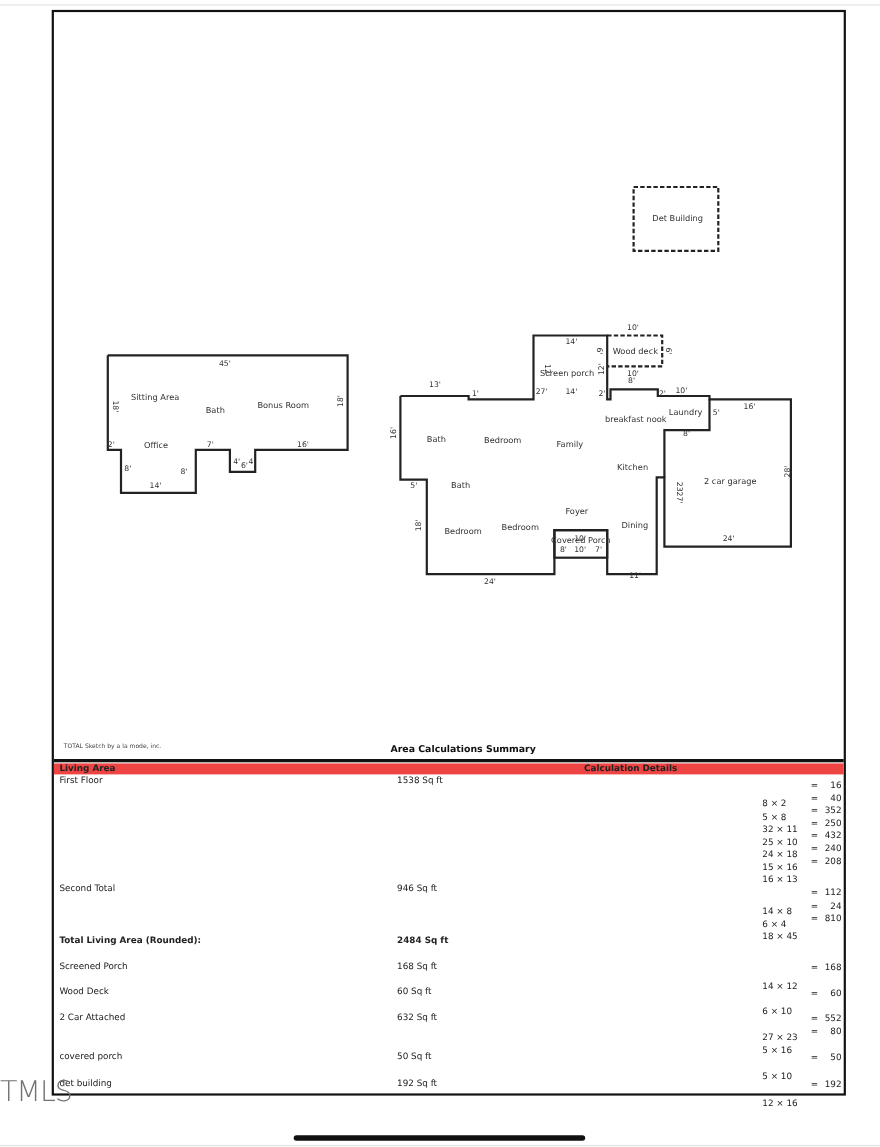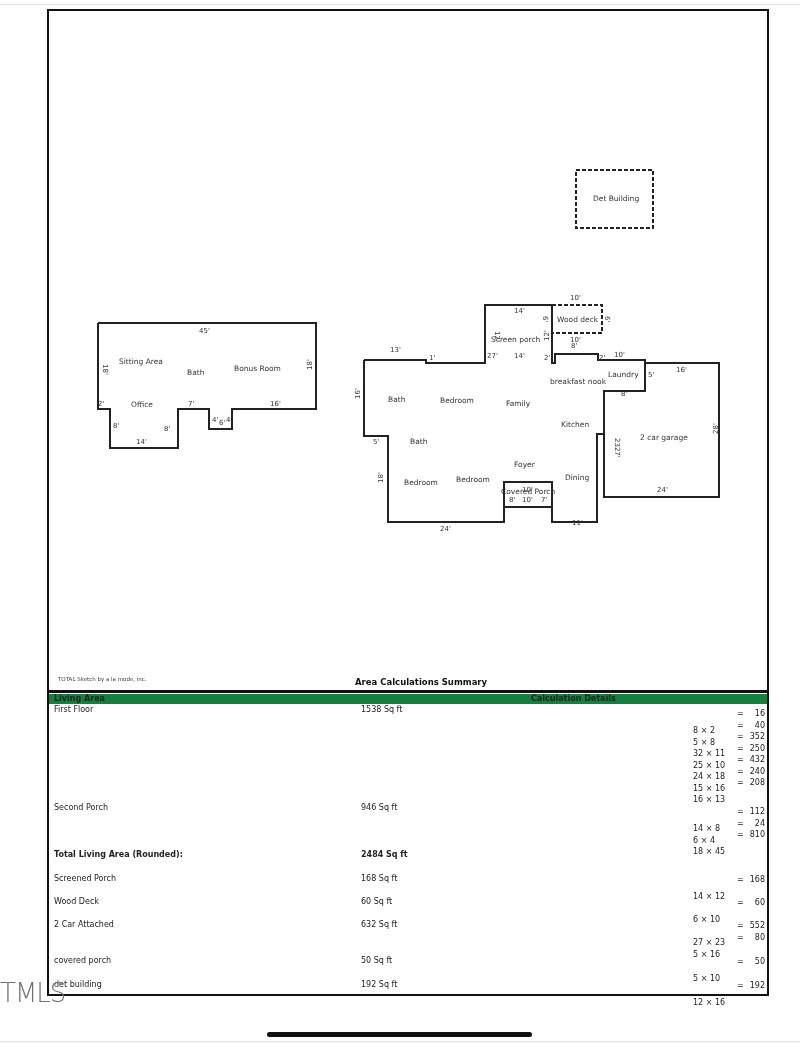--- a/index.html
+++ b/index.html
@@ -8,21 +8,21 @@
   .topline { position:absolute; left:0; top:4px; width:800px; height:1px; background:#e2e2e2; }
   .page { position:absolute; left:47px; top:9px; width:722px; height:987px; border:2px solid #111; box-sizing:border-box; background:#fff; }
   .sketch { position:absolute; left:0; top:0; width:718px; height:678px; }
   .sketch svg { position:absolute; left:0; top:0; }
   .lbl { font-size:7.5px; fill:#333; font-family:"DejaVu Sans", sans-serif; }
   .dim { font-size:7px; fill:#333; font-family:"DejaVu Sans", sans-serif; }
   .credit { position:absolute; left:9px; top:665px; font-size:5.5px; color:#444; }
   .summary-title { position:absolute; left:282px; top:666px; font-size:8.5px; font-weight:bold; color:#111;margin-left:24px; }
   .table { position:absolute; left:0; top:679px; width:718px; height:304px; border-top:3px solid #111; }
   .row { position:absolute; left:0; width:718px; font-size:8px; color:#222; }
-  .hdr { background:#15803d; font-weight:bold; height:10px; line-height:10px; }
+  .hdr { background:#ef4444; font-weight:bold; height:10px; line-height:10px; }
   .c1 { position:absolute; left:5px; }
   .c2 { position:absolute; left:312px; }
   .c3 { position:absolute; left:482px; }
   .bold { font-weight:bold; }
   .calc { position:absolute; left:600px; width:116px; font-size:8px; line-height:11.5px; color:#222; }
   .calc div { position:relative; height:11.5px; }
   .calc .ex { position:absolute; left:44px;margin-top:17px; }
   .calc .eq { position:absolute; left:88px; }
   .calc .rv { position:absolute; right:0; }
   .watermark { position:absolute; left:0; top:978px; font-size:26px; font-weight:200; color:#737373; letter-spacing:-1px; font-family:"DejaVu Sans", sans-serif; }
@@ -161,21 +161,21 @@
           <span class="rv">240</span>
         </div>
       <div>
           <span class="ex">16 × 13</span>
           <span class="eq">=</span>
           <span class="rv">208</span>
         </div>
     </div>
 
     <div class="row" style="top:110px;">
-      <span class="c1">Second Porch</span>
+      <span class="c1">Second Total</span>
       <span class="c2">946 Sq ft</span>
     </div>
     <div class="calc" style="top:113px;">
       <div>
           <span class="ex">14 × 8</span>
           <span class="eq">=</span>
           <span class="rv">112</span>
         </div>
       <div>
           <span class="ex">6 × 4</span>

